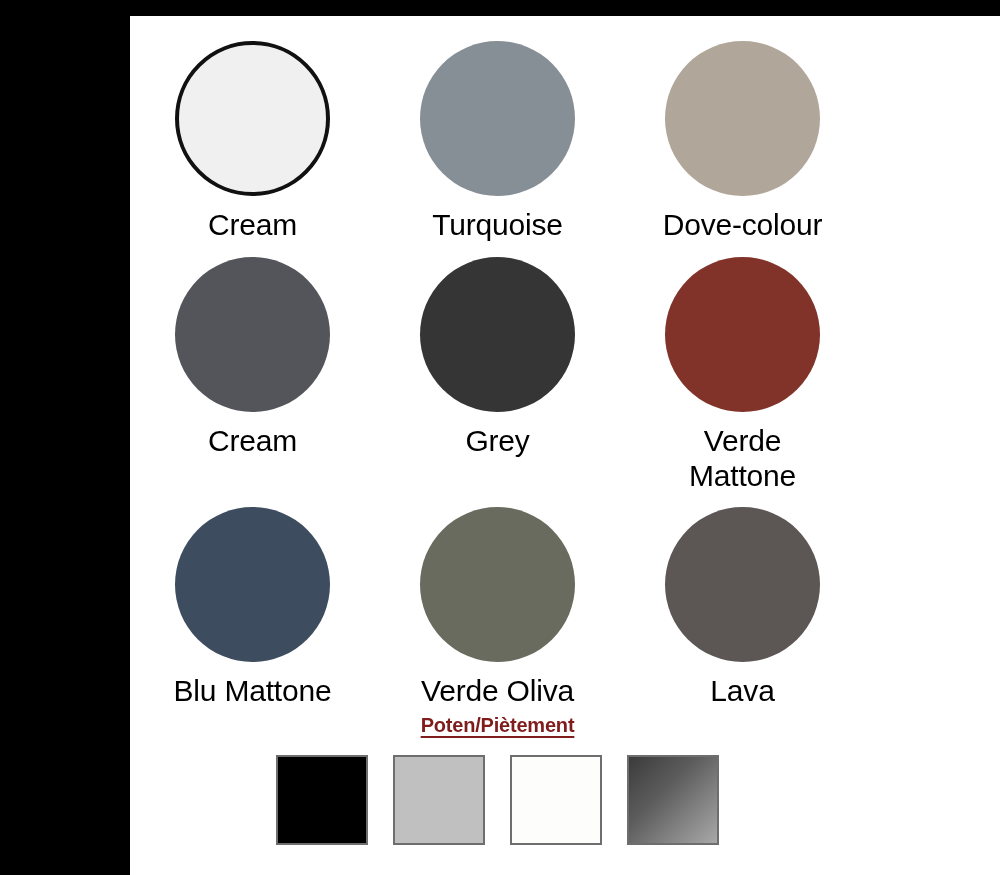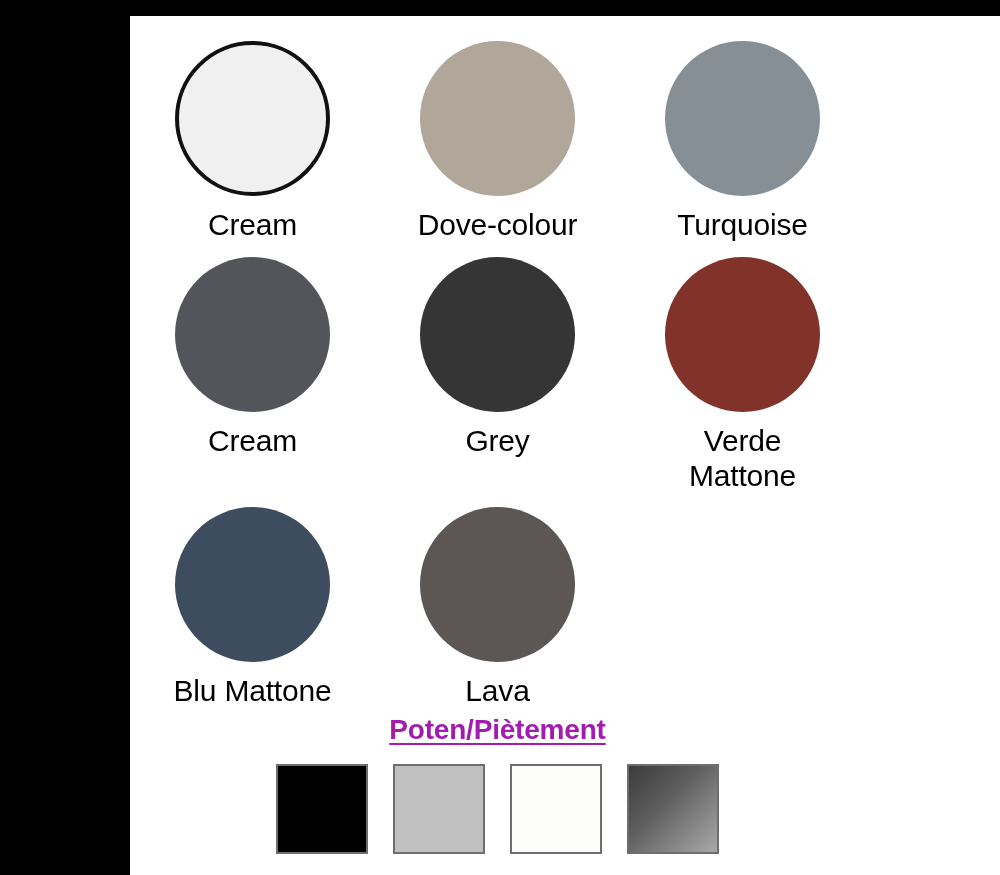--- a/index.html
+++ b/index.html
@@ -76,23 +76,23 @@
     position: absolute;
     left: 0px;
     top: 698px;
     width: 735px;
     display: flex;
     flex-direction: column;
     align-items: center;
   }
 
   #poten-title {
-    font-size: 28px;
+    font-size: 20px;
     font-weight: 700;
-    color: #a21caf;
+    color: #7f1d1d;
     text-decoration: underline;
     text-underline-offset: 4px;
     letter-spacing: -0.2px;
   }
 
   #poten-swatches {
     margin-top: 18px;
     display: flex;
     gap: 25px;
   }
@@ -119,27 +119,27 @@
   <div id="panel">
 
     <div id="swatch-grid">
 
       <div class="swatch-cell row-1">
         <div class="swatch-circle" style="background:#f0f0f0;border:4px solid #111111;"></div>
         <div class="swatch-label">Cream</div>
       </div>
 
       <div class="swatch-cell row-1">
-        <div class="swatch-circle" style="background:#b0a699;"></div>
-        <div class="swatch-label">Dove-colour</div>
+        <div class="swatch-circle" style="background:#868f96;"></div>
+        <div class="swatch-label">Turquoise</div>
       </div>
 
       <div class="swatch-cell row-1">
-        <div class="swatch-circle" style="background:#868f96;"></div>
-        <div class="swatch-label">Turquoise</div>
+        <div class="swatch-circle" style="background:#b0a699;"></div>
+        <div class="swatch-label">Dove-colour</div>
       </div>
 
       <div class="swatch-cell row-2">
         <div class="swatch-circle" style="background:#54555b;"></div>
         <div class="swatch-label">Cream</div>
       </div>
 
       <div class="swatch-cell row-2">
         <div class="swatch-circle" style="background:#353535;"></div>
         <div class="swatch-label">Grey</div>
@@ -148,20 +148,24 @@
       <div class="swatch-cell row-2">
         <div class="swatch-circle" style="background:#81332a;"></div>
         <div class="swatch-label" style="max-width:150px;">Verde Mattone</div>
       </div>
 
       <div class="swatch-cell row-3">
         <div class="swatch-circle" style="background:#3d4c5e;"></div>
         <div class="swatch-label">Blu Mattone</div>
       </div>
 
+      <div class="swatch-cell row-3">
+        <div class="swatch-circle" style="background:#686b5e;"></div>
+        <div class="swatch-label">Verde Oliva</div>
+      </div>
 
       <div class="swatch-cell row-3">
         <div class="swatch-circle" style="background:#5c5755;"></div>
         <div class="swatch-label">Lava</div>
       </div>
 
     </div>
 
     <div id="poten-section">
       <div id="poten-title">Poten/Piètement</div>

